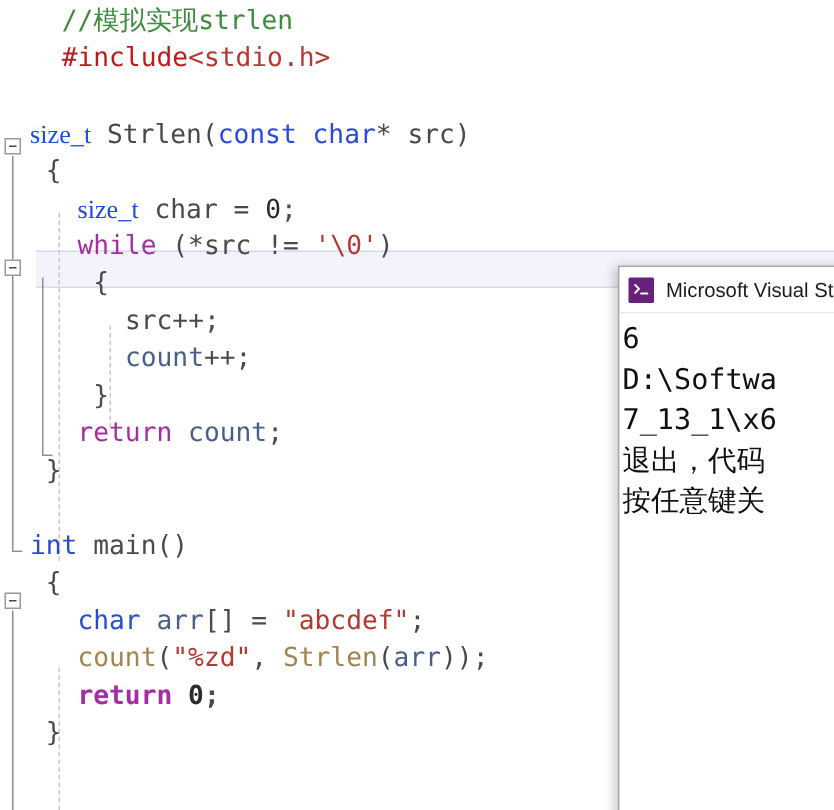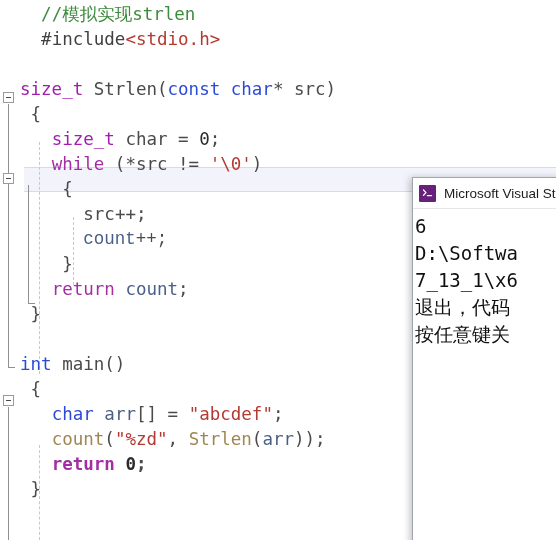--- a/index.html
+++ b/index.html
@@ -35,26 +35,26 @@
     color: #2b2b2b;
   }
   .code-text {
     position: absolute;
     left: 20px;
     white-space: pre;
   }
 
   
   .t-comment  { color: #3d8b3d; }
-  .t-pp       { color: #404040; margin-top: 20px; }
+  .t-pp       { color: #b91c1c; margin-top: 20px; }
   .t-str      { color: #b33a32; margin-top: 43px; }
   .t-kw       { color: #2b4ad6; }
   .t-ctl      { color: #a32ea3; }
   .t-plain    { color: #4a4a4a; }
-  .t-type     { color: #a21caf; }
+  .t-type     { color: #1d4ed8; font-family: Liberation Serif, serif; }
   .t-fn       { color: #a08552; }
   .t-var      { color: #4a5f86; }
   .t-num      { color: #2b2b2b; }
   .t-punct    { color: #4a4a4a; }
 
   
   .line-highlight {
     position: absolute;
     left: 24px;
     height: 25px;
@@ -174,21 +174,21 @@
     <div id="code-lines">
         <div class="code-line" style="top: 2px; width: 508px;"><span class="code-text" style="left: 41.1px;"><span class="t-comment">//模拟实现strlen</span></span></div>
         <div class="code-line" style="top: 27px; width: 556px;"><span class="code-text" style="left: 41.1px;"><span class="t-pp">#include</span><span class="t-str">&lt;stdio.h&gt;</span></span></div>
         <div class="code-line" style="top: 52px; width: 556px;"><span class="code-text" style="left: 20px;"></span></div>
         <div class="code-line" style="top: 77px; width: 556px;"><span class="code-text" style="left: 20px;"><span class="t-type">size_t</span><span class="t-plain"> </span><span class="t-plain">Strlen</span><span class="t-punct">(</span><span class="t-kw">const</span><span class="t-plain"> </span><span class="t-kw">char</span><span class="t-punct">* </span><span class="t-plain">src</span><span class="t-punct">)</span></span></div>
         <div class="code-line" style="top: 102px; width: 556px;"><span class="code-text" style="left: 30.55px;"><span class="t-punct">{</span></span></div>
         <div class="code-line" style="top: 127px; width: 556px;"><span class="code-text" style="left: 51.65px;"><span class="t-type">size_t</span><span class="t-plain"> char = </span><span class="t-num">0</span><span class="t-punct">;</span></span></div>
         <div class="code-line" style="top: 152px; width: 488px;"><span class="code-text" style="left: 51.65px;"><span class="t-ctl">while</span><span class="t-plain"> (*src != </span><span class="t-str">'\0'</span><span class="t-punct">)</span></span></div>
         <div class="code-line" style="top: 177px; width: 556px;"><span class="code-text" style="left: 62.2px;"><span class="t-punct">{</span></span></div>
         <div class="code-line" style="top: 202px; width: 495px;"><span class="code-text" style="left: 83.3px;"><span class="t-plain">src</span><span class="t-punct">++;</span></span></div>
-        <div class="code-line" style="top: 227px; width: 556px;"><span class="code-text" style="left: 83.3px; font-family: Liberation Mono, monospace;"><span class="t-var">count</span><span class="t-punct">++;</span></span></div>
+        <div class="code-line" style="top: 227px; width: 556px;"><span class="code-text" style="left: 83.3px;"><span class="t-var">count</span><span class="t-punct">++;</span></span></div>
         <div class="code-line" style="top: 252px; width: 556px;"><span class="code-text" style="left: 62.2px;"><span class="t-punct">}</span></span></div>
         <div class="code-line" style="top: 277px; width: 556px;"><span class="code-text" style="left: 51.65px;"><span class="t-ctl">return</span><span class="t-plain"> </span><span class="t-var">count</span><span class="t-punct">;</span></span></div>
         <div class="code-line" style="top: 302px; width: 556px;"><span class="code-text" style="left: 30.55px;"><span class="t-punct">}</span></span></div>
         <div class="code-line" style="top: 327px; width: 556px;"><span class="code-text" style="left: 20px;"></span></div>
         <div class="code-line" style="top: 352px; width: 456px;"><span class="code-text" style="left: 20px;"><span class="t-kw">int</span><span class="t-plain"> main()</span></span></div>
         <div class="code-line" style="top: 377px; width: 556px;"><span class="code-text" style="left: 30.55px;"><span class="t-punct">{</span></span></div>
         <div class="code-line" style="top: 402px; width: 556px;"><span class="code-text" style="left: 51.65px;"><span class="t-kw">char</span><span class="t-plain"> </span><span class="t-var">arr</span><span class="t-punct">[] = </span><span class="t-str">"abcdef"</span><span class="t-punct">;</span></span></div>
         <div class="code-line" style="top: 427px; width: 556px;"><span class="code-text" style="left: 51.65px;"><span class="t-fn">count</span><span class="t-punct">(</span><span class="t-str">"%zd"</span><span class="t-punct">, </span><span class="t-fn">Strlen</span><span class="t-punct">(</span><span class="t-var">arr</span><span class="t-punct">));</span></span></div>
         <div class="code-line" style="top: 452px; width: 556px;"><span class="code-text" style="left: 51.65px; font-weight: bold;"><span class="t-ctl">return</span><span class="t-plain"> </span><span class="t-num">0</span><span class="t-punct">;</span></span></div>
         <div class="code-line" style="top: 477px; width: 556px;"><span class="code-text" style="left: 30.55px;"><span class="t-punct">}</span></span></div>

